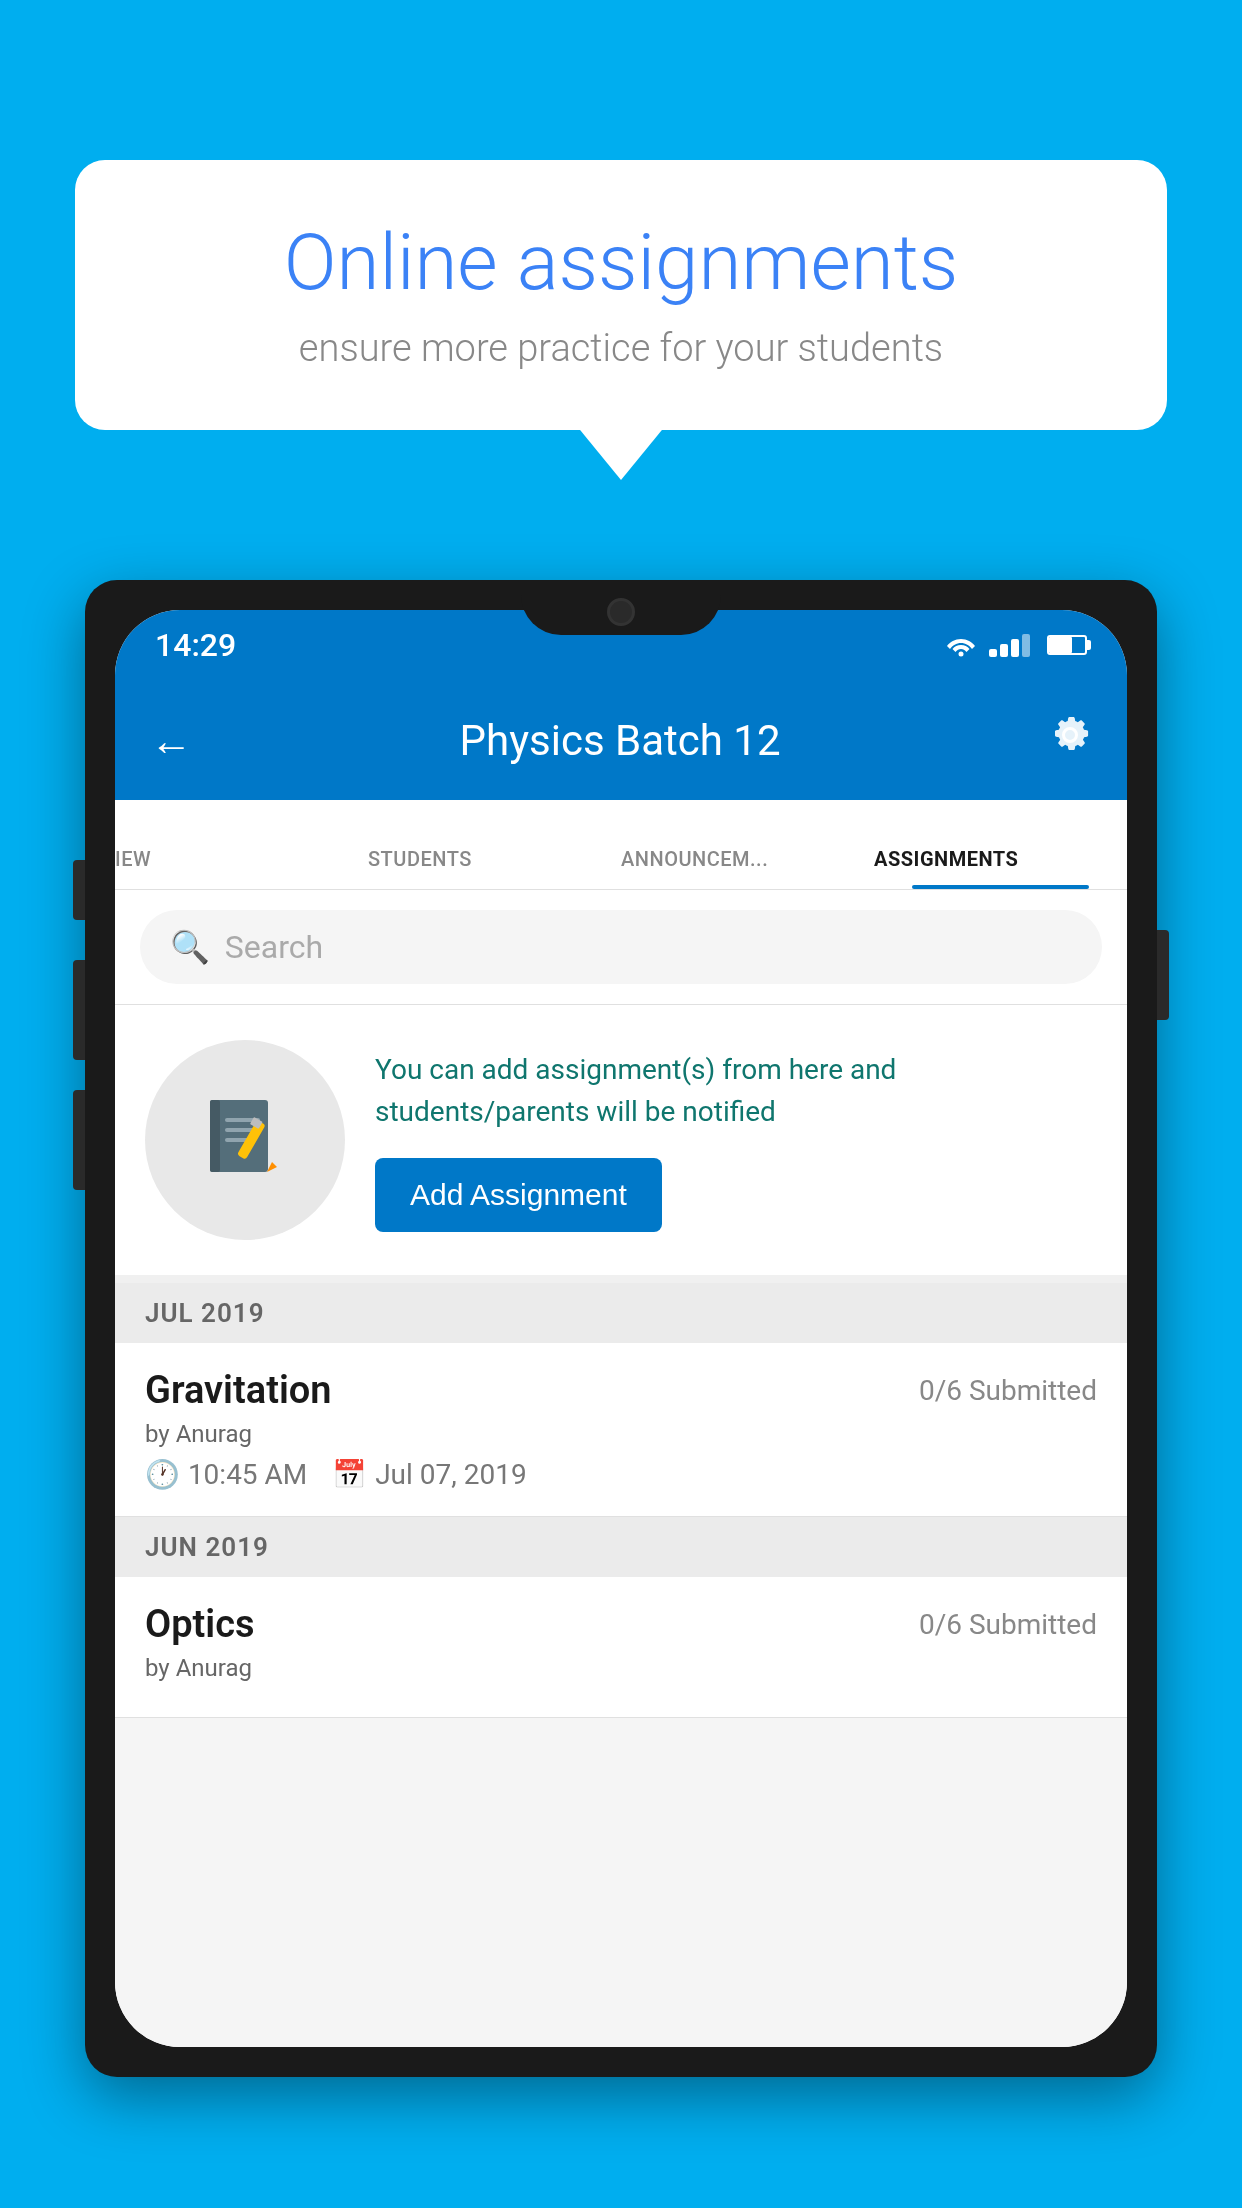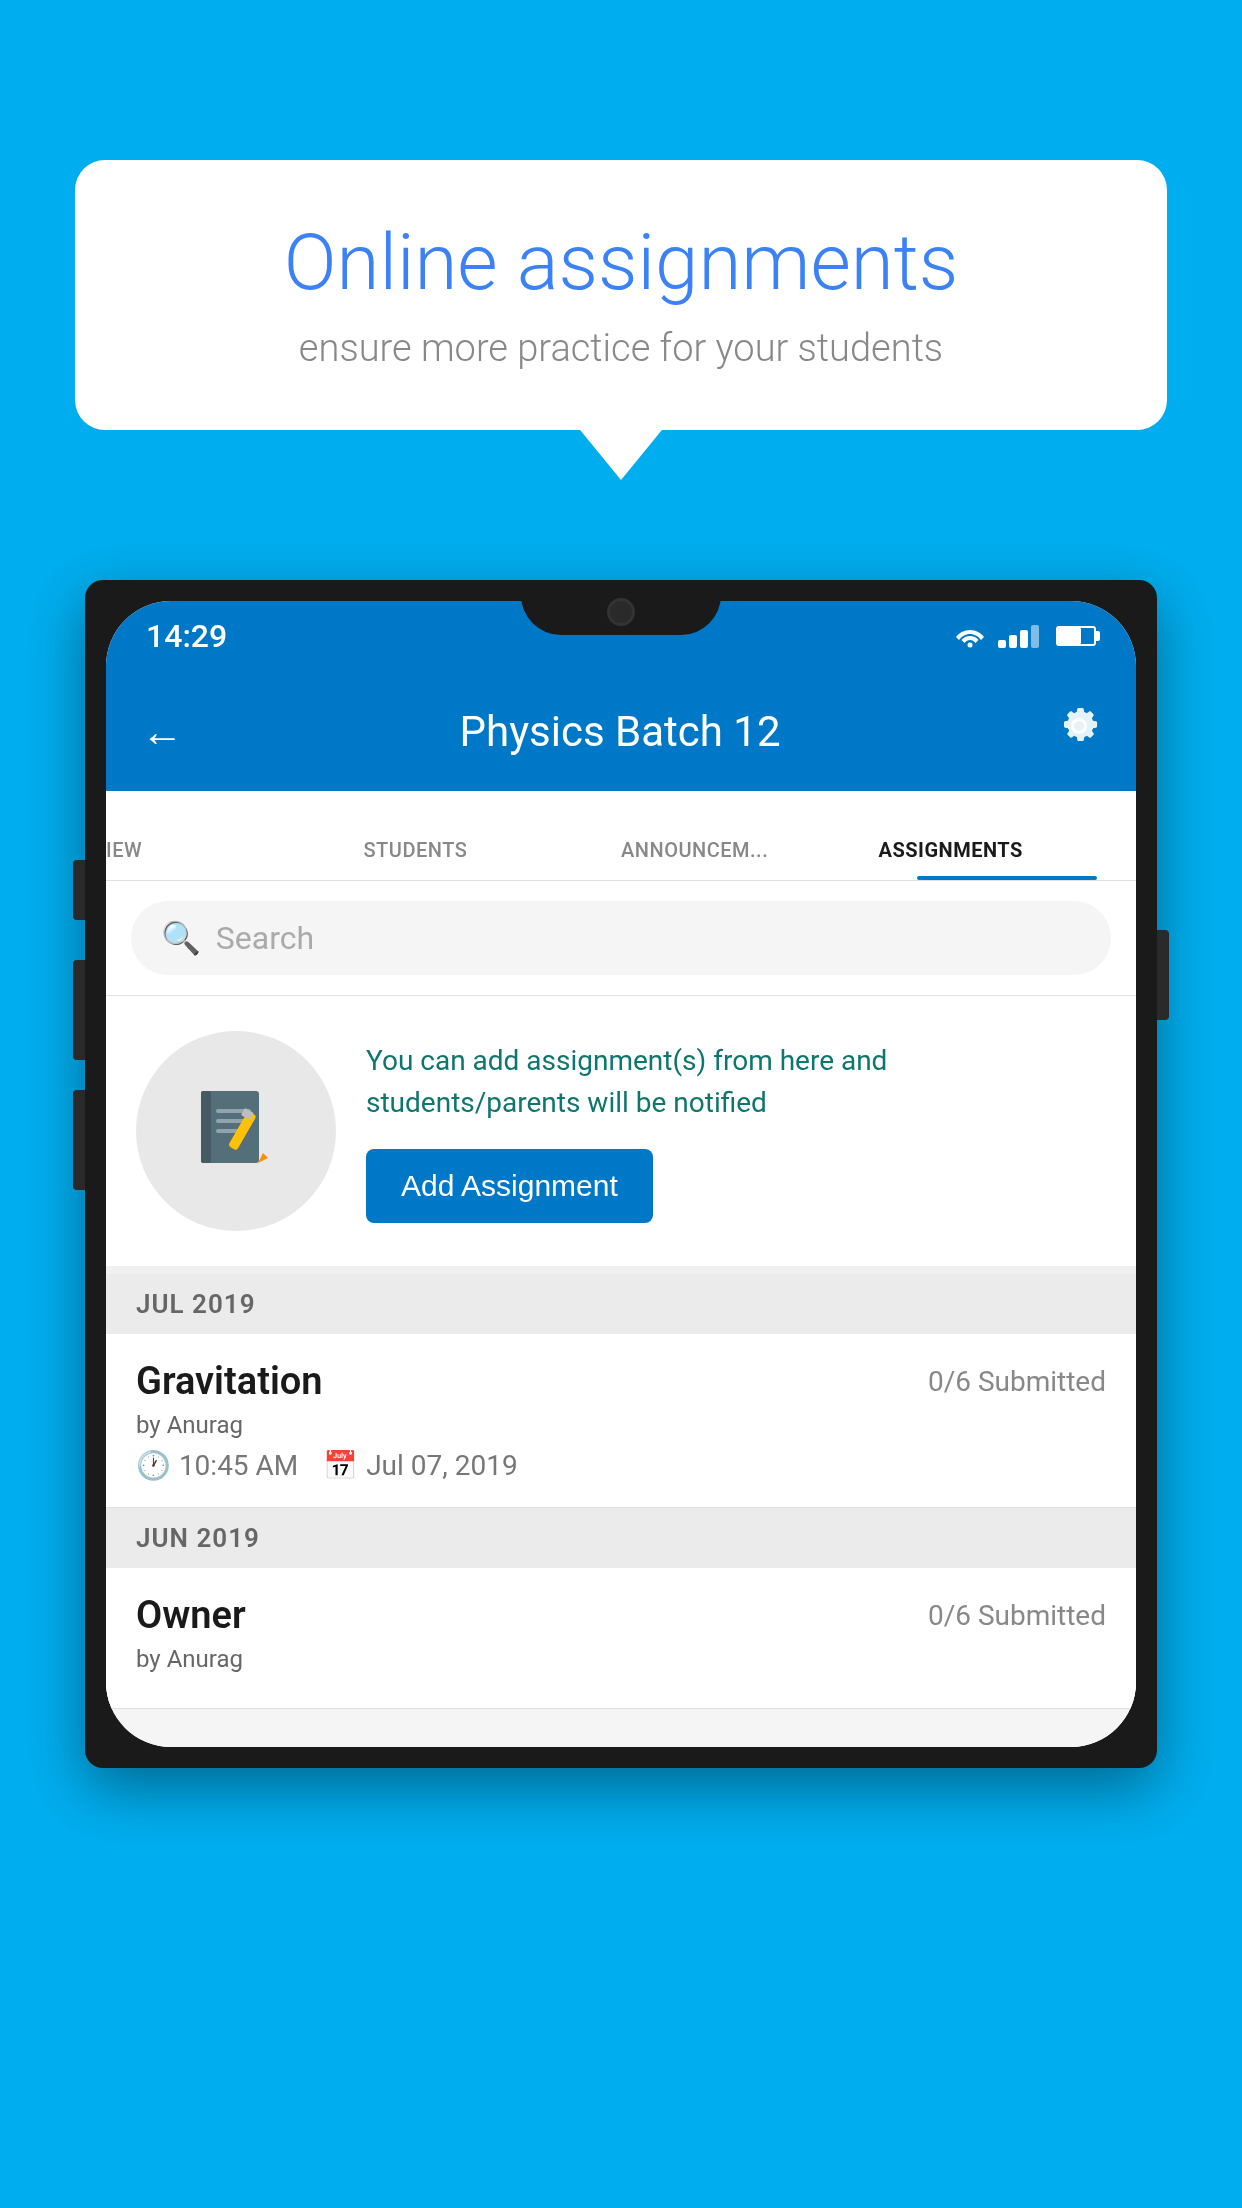--- a/index.html
+++ b/index.html
@@ -64,24 +64,24 @@
     .phone-container {
       position: absolute;
       top: 580px;
       left: 85px;
       right: 85px;
       bottom: 0;
     }
 
     .phone-frame {
       width: 100%;
-      height: 1188px;
+      height: 1497px;
       background: #1a1a1a;
-      border-radius: 18px;
-      padding: 21px;
+      border-radius: 32px;
+      padding: 30px;
       position: relative;
       box-shadow: 0 20px 60px rgba(0,0,0,0.4);
     }
 
     
     .phone-notch {
       position: absolute;
       top: 0;
       left: 50%;
       transform: translateX(-50%);
@@ -552,21 +552,21 @@
               <span class="meta-icon">📅</span>
               <span>Jul 07, 2019</span>
             </div>
           </div>
         </div>
 
         <div class="section-header">JUN 2019</div>
 
         <div class="assignment-item">
           <div class="assignment-item-row1">
-            <span class="assignment-name">Owner</span>
+            <span class="assignment-name">Optics</span>
             <span class="assignment-submitted">0/6 Submitted</span>
           </div>
           <div class="assignment-by">by Anurag</div>
         </div>
 
       </div>
     </div>
   </div>
 </div>
 

